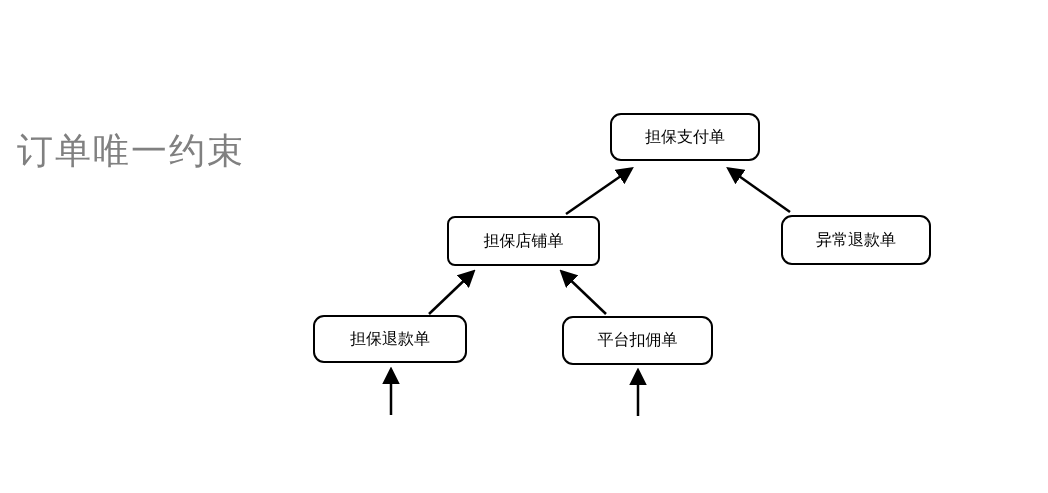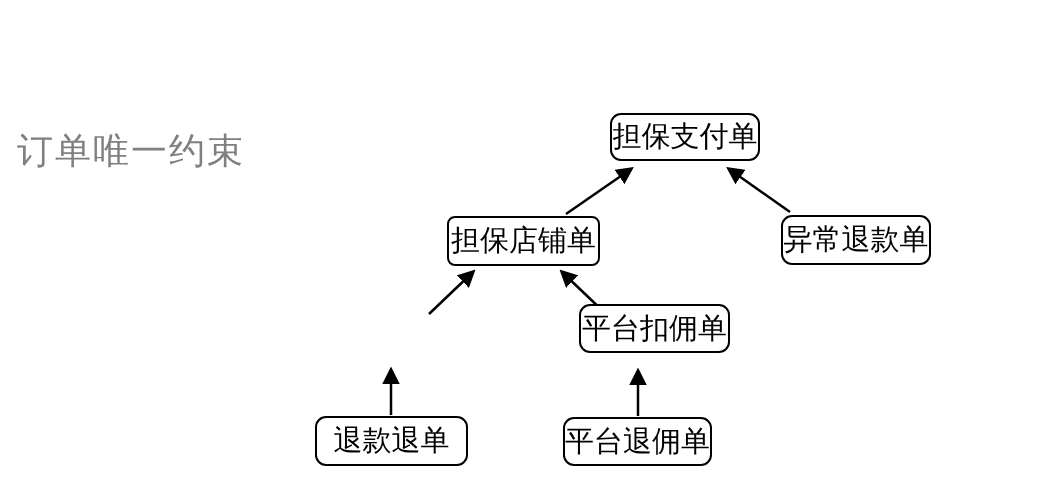--- a/index.html
+++ b/index.html
@@ -42,29 +42,29 @@
 
   .node {
     position: absolute;
     box-sizing: border-box;
     background: #ffffff;
     border: 2.5px solid #000000;
     border-radius: 11px;
     display: flex;
     align-items: center;
     justify-content: center;
-    font-size: 29px;
+    font-size: 16px;
     color: #000000;
     white-space: nowrap;
   }
   .node-guarantee-payment      { left: 610px; top: 113px; width: 150px; height: 48px; }
   .node-guarantee-shop         { left: 447px; top: 216px; width: 153px; height: 50px; border-radius: 8px; }
   .node-abnormal-refund        { left: 748px; top: 215px; width: 150px; height: 50px; margin-left: 33px; }
   .node-guarantee-refund       { left: 313px; top: 315px; width: 154px; height: 48px; }
-  .node-platform-deduct        { left: 562px; top: 304px; width: 151px; height: 49px; margin-left: 17px; }
+  .node-platform-deduct        { left: 562px; top: 316px; width: 151px; height: 49px; }
   .node-refund-chargeback      { left: 315px; top: 416px; width: 153px; height: 50px; }
   .node-platform-refund        { left: 563px; top: 417px; width: 149px; height: 49px; }
 </style>
 </head>
 <body>
 
 <div class="stage">
 
   <div class="annotation line1">订单唯一约束</div>
 
@@ -82,20 +82,19 @@
     <line x1="391" y1="415" x2="391" y2="370" marker-end="url(#arrow)"></line>
     <line x1="638" y1="416" x2="638" y2="371" marker-end="url(#arrow)"></line>
   </svg>
 
   <div class="node node-guarantee-payment">担保支付单</div>
 
   <div class="node node-guarantee-shop">担保店铺单</div>
 
   <div class="node node-abnormal-refund">异常退款单</div>
 
+  <div class="node node-guarantee-refund">担保退款单</div>
 
   <div class="node node-platform-deduct">平台扣佣单</div>
 
-  <div class="node node-refund-chargeback">退款退单</div>
 
-  <div class="node node-platform-refund">平台退佣单</div>
 
 </div>
 
 </body></html>

